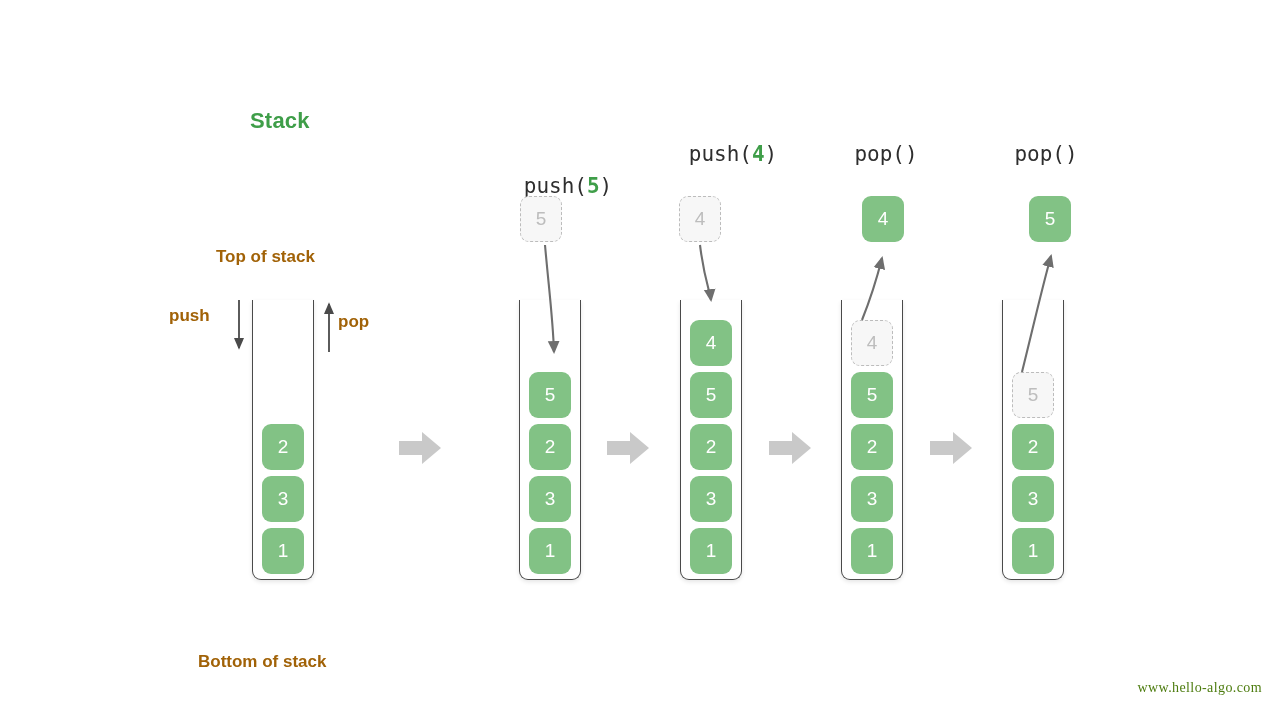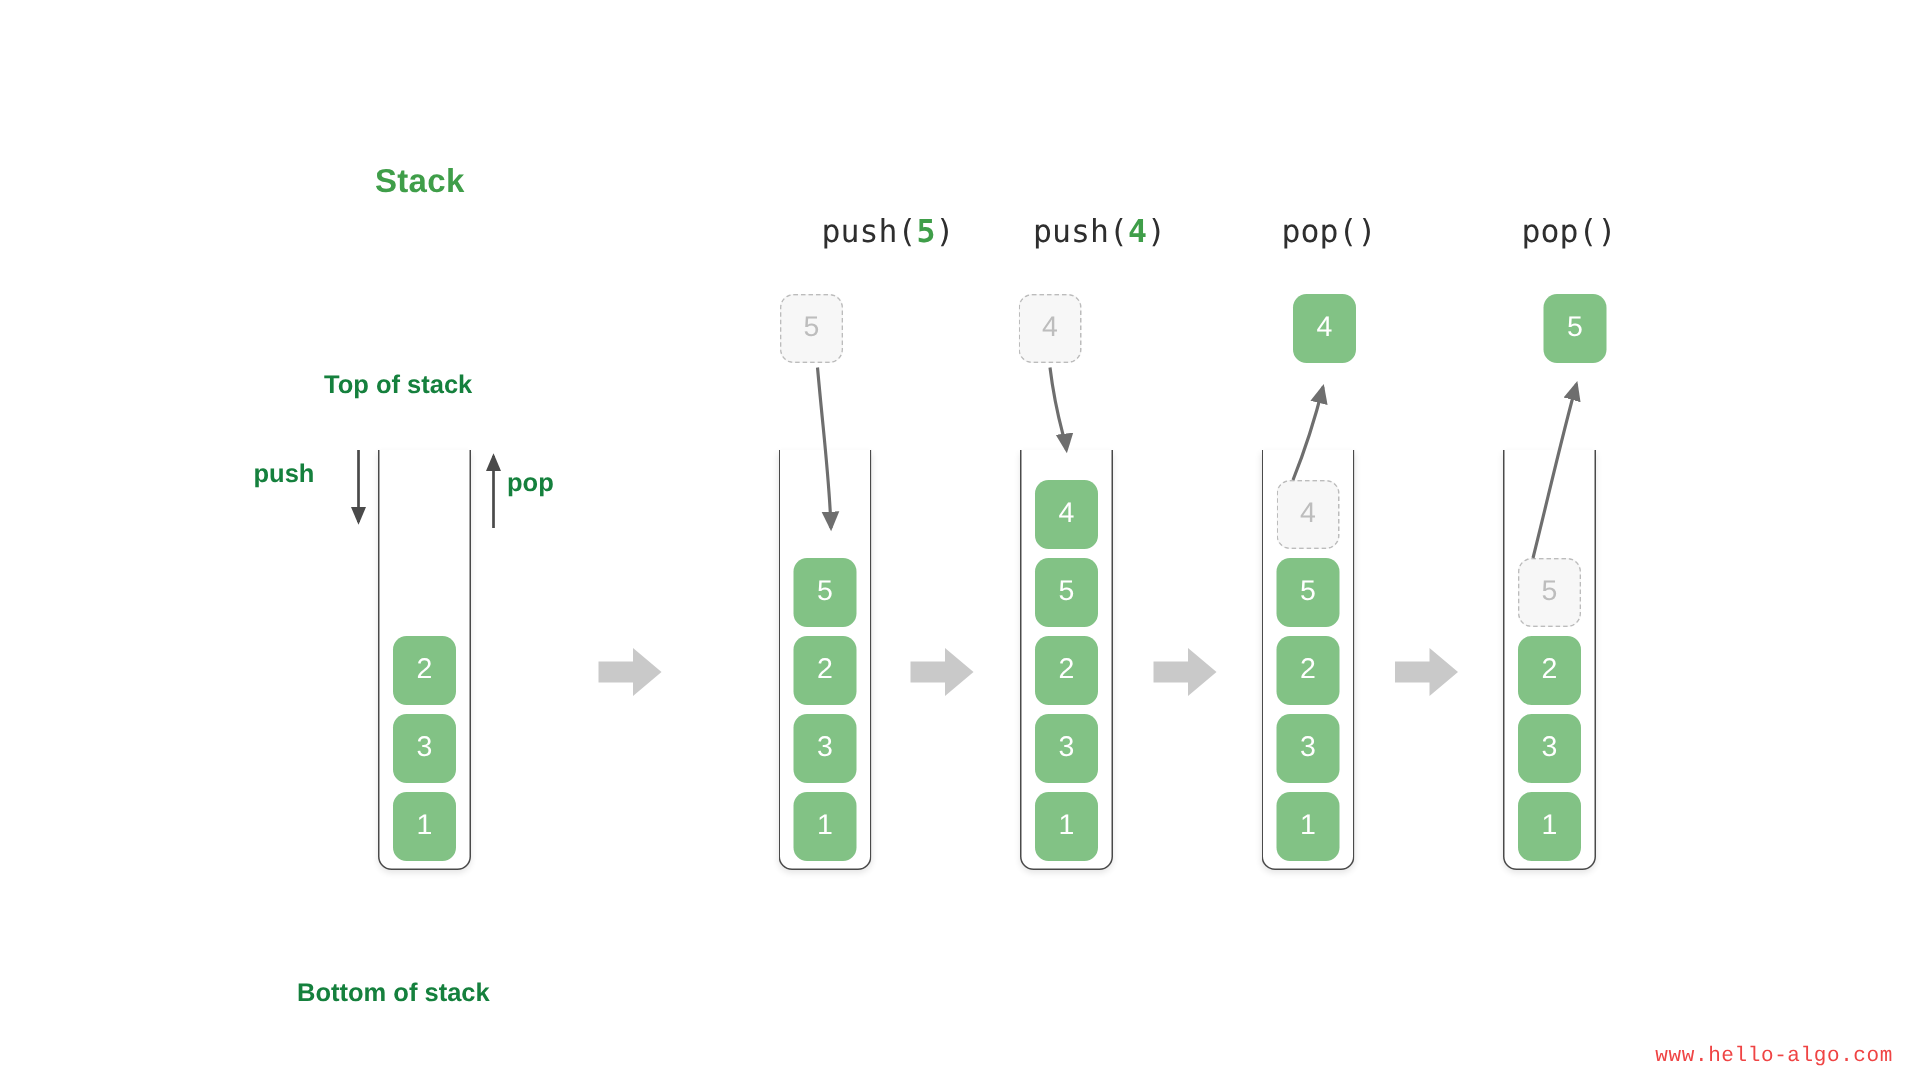--- a/index.html
+++ b/index.html
@@ -30,21 +30,21 @@
     font-weight: bold;
     color: #3f9e49;
     letter-spacing: 0.2px;
   }
 
   
   .annot {
     position: absolute;
     font-size: 17px;
     font-weight: bold;
-    color: #15803d;
+    color: #a16207;
     white-space: nowrap;
     text-align: center;
   }
   .annot-top {
     left: 216px;
     top: 247px;
   }
   .annot-bottom {
     left: 198px;
     top: 652px;
@@ -125,40 +125,40 @@
   .motion-layer {
     position: absolute;
     inset: 0;
     pointer-events: none;
   }
 
   
   .watermark {
     position: absolute;
     right: 18px;
-    bottom: 8px;
-    font-family: Liberation Mono, monospace;
+    bottom: 24px;
+    font-family: Liberation Serif, serif;
     font-size: 14px;
-    color: #ef4444;
+    color: #4d7c0f;
     letter-spacing: 0.4px;
   }
 </style>
 </head>
 <body>
 
 <div class="canvas">
 
   <div class="title">Stack</div>
 
   <div class="annot annot-top">Top of stack</div>
   <div class="annot annot-bottom">Bottom of stack</div>
   <div class="annot annot-push">push</div>
   <div class="annot annot-pop">pop</div>
 
-  <div class="stage-label" style="left:592px;">
+  <div class="stage-label" style="left:568px;margin-top:32px;">
     <span>push(</span><span class="arg">5</span><span>)</span>
   </div>
   <div class="stage-label" style="left:733px;">
     <span>push(</span><span class="arg">4</span><span>)</span>
   </div>
   <div class="stage-label" style="left:886px;">
     <span>pop(</span><span class="arg"></span><span>)</span>
   </div>
   <div class="stage-label" style="left:1046px;">
     <span>pop(</span><span class="arg"></span><span>)</span>

